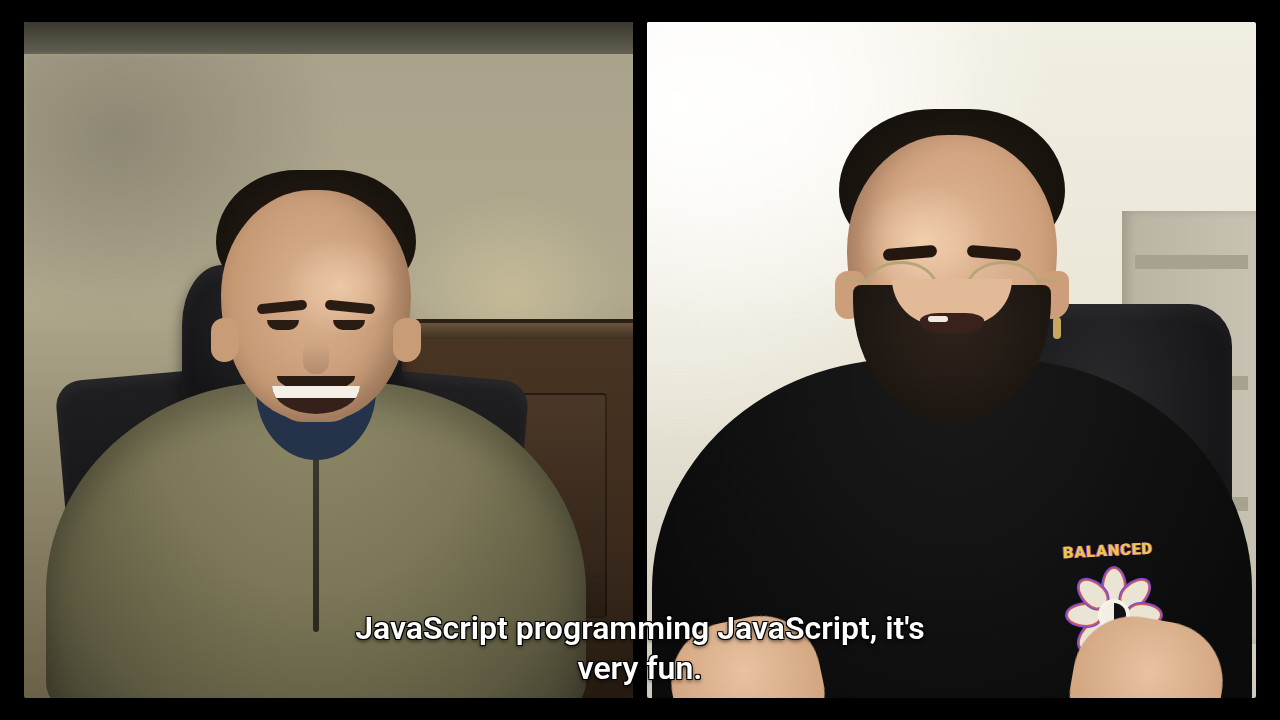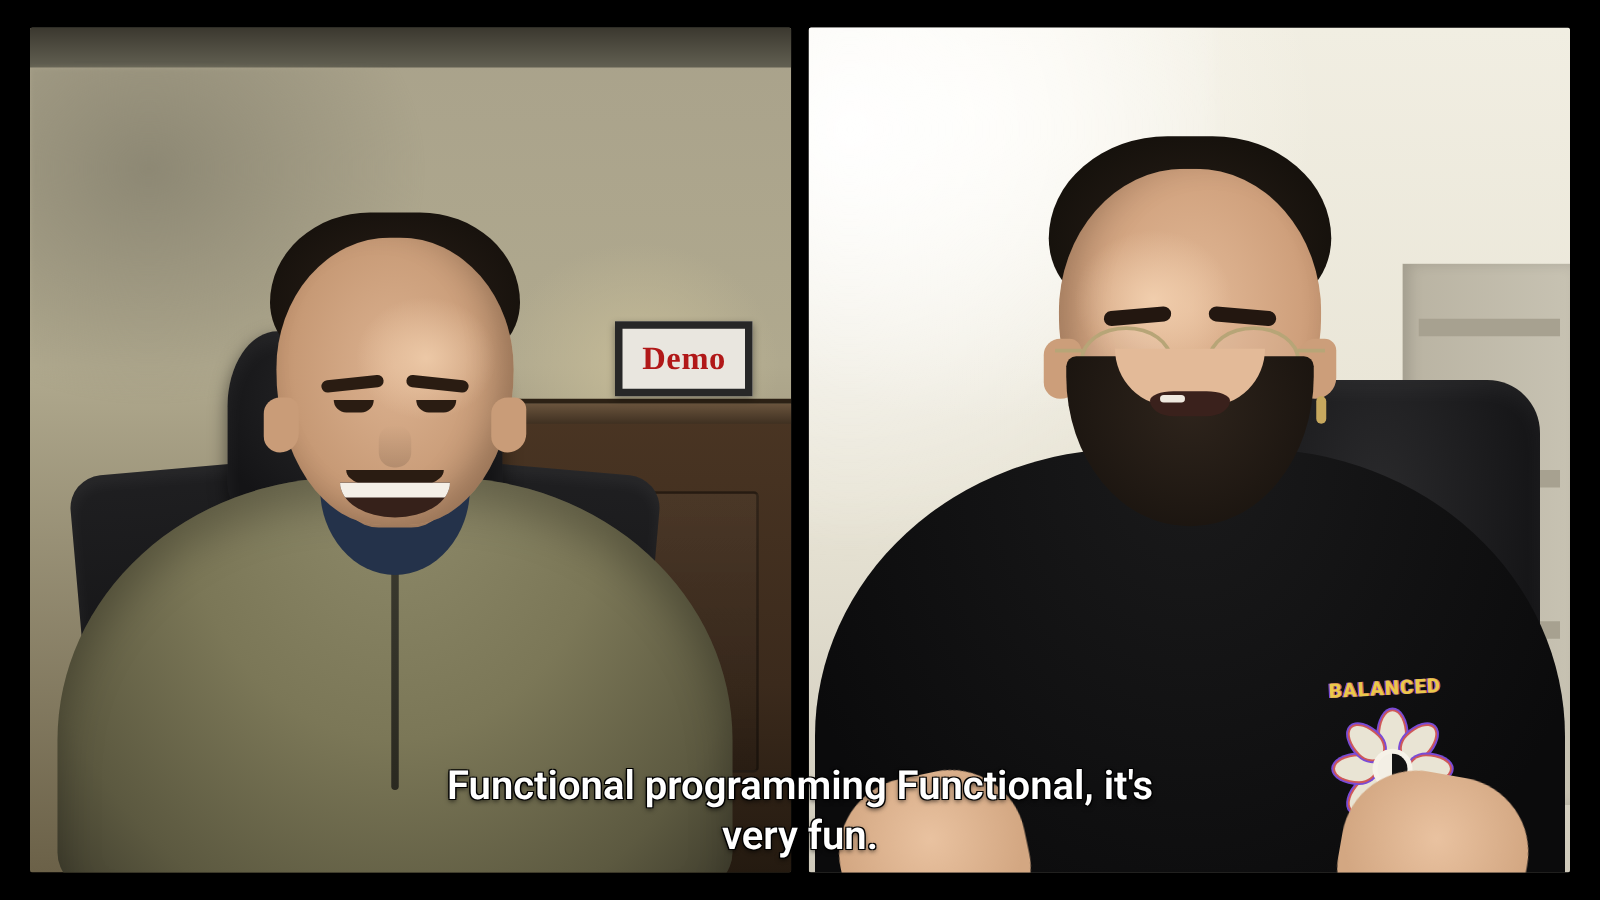--- a/index.html
+++ b/index.html
@@ -384,21 +384,20 @@
 <div class="stage">
 
   <div class="pane">
     <div class="left-bg"></div>
     <div class="left-ceiling"></div>
     <div class="left-wall-shadow"></div>
 
     <div class="cabinet">
       <div class="cabinet-shelf-top"></div>
       <div class="cabinet-panel"></div>
-      <div class="demo-card">Demo</div>
     </div>
 
     <div class="chair">
       <div class="wing left"></div>
       <div class="wing right"></div>
       <div class="headrest"></div>
     </div>
 
     <div class="person-left">
       <div class="pl-sweater"></div>
@@ -488,14 +487,14 @@
         </div>
         <div class="pr-beard">
           <div class="pr-mouth"></div>
         </div>
       </div>
     </div>
   </div>
 
 </div>
 
-<div class="caption">Functional programming Functional, it's
+<div class="caption">JavaScript programming JavaScript, it's
 very fun.</div>
 
 </body></html>

